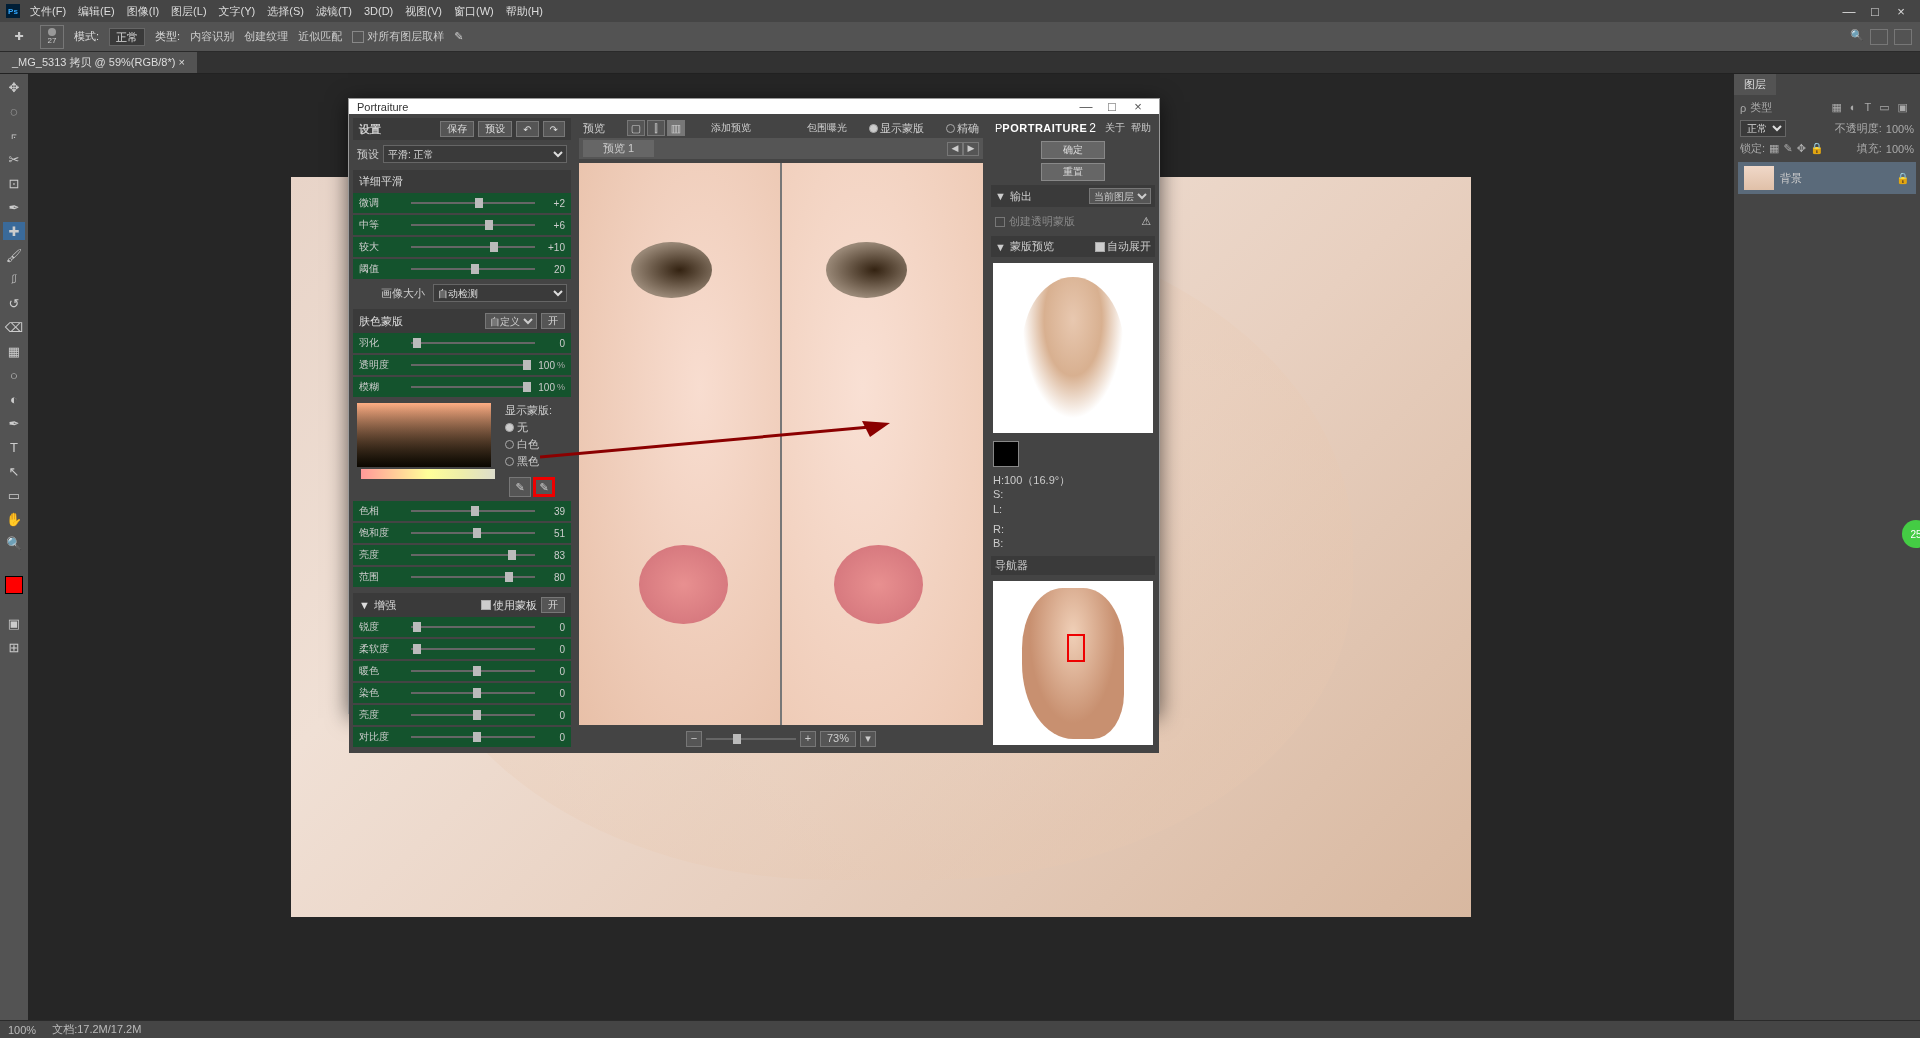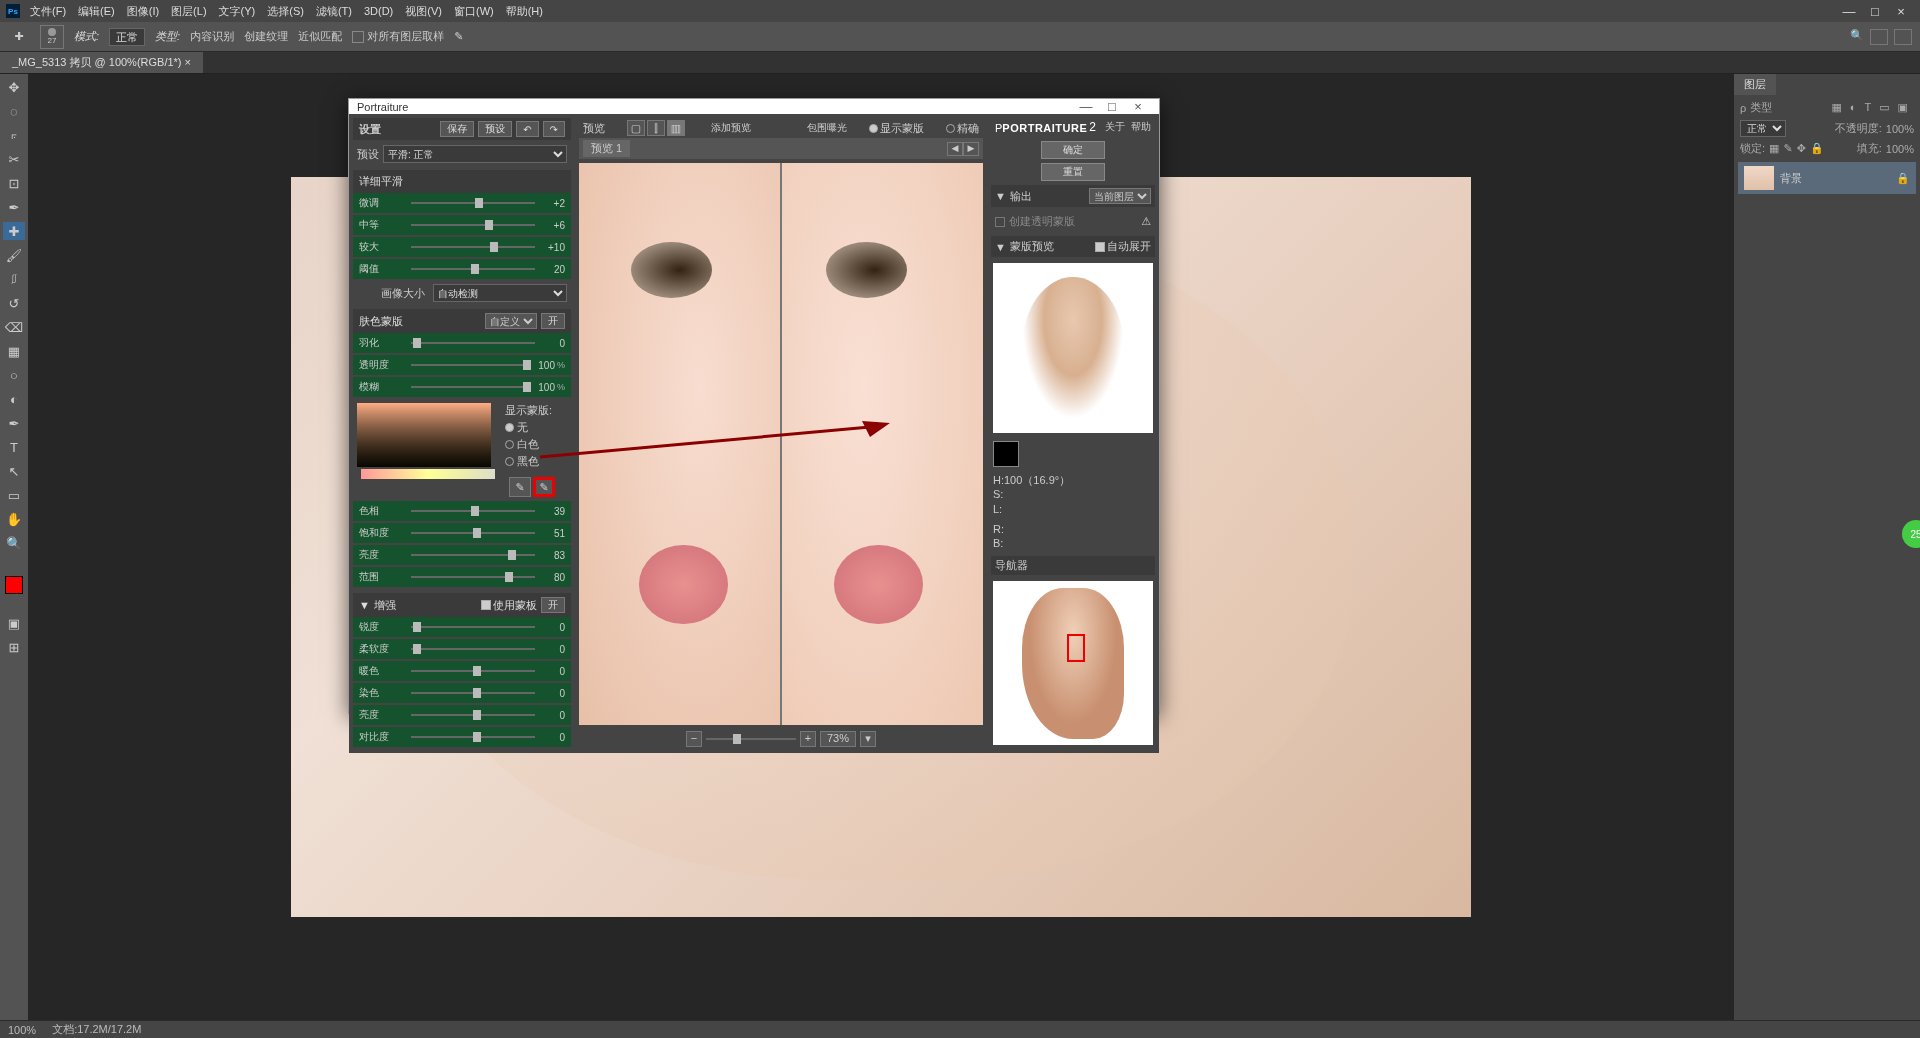--- a/index.html
+++ b/index.html
@@ -8,21 +8,21 @@
 
 .menubar { height: 22px; background: #454545; display: flex; align-items: center; padding: 0 6px; color: #ddd; }
 .menubar .ps-icon { width: 14px; height: 14px; background: #001e36; color: #31a8ff; font-size: 8px; font-weight: bold; display: flex; align-items: center; justify-content: center; margin-right: 10px; }
 .menubar span { margin-right: 12px; cursor: default; }
 .window-controls { margin-left: auto; display: flex; }
 .window-controls div { width: 26px; text-align: center; font-size: 13px; }
 
 
 .optbar { height: 30px; background: #535353; display: flex; align-items: center; padding: 0 8px; gap: 10px; border-bottom: 1px solid #2a2a2a; }
 .optbar .brush-icon { width: 22px; height: 22px; display: flex; align-items: center; justify-content: center; }
-.optbar .opt-label { color: #ddd; font-style: italic; }
+.optbar .opt-label { color: #ddd; }
 .optbar select, .optbar .opt-dropdown { background: #3a3a3a; border: 1px solid #666; color: #ddd; padding: 1px 6px; height: 18px; }
 .optbar .chk { display: inline-block; width: 12px; height: 12px; border: 1px solid #888; margin-right: 3px; vertical-align: middle; }
 .optbar-right { margin-left: auto; display: flex; gap: 6px; }
 .optbar-right .sq { width: 18px; height: 16px; border: 1px solid #777; }
 
 
 .doctab-row { height: 22px; background: #323232; display: flex; border-bottom: 1px solid #222; }
 .doctab { background: #535353; color: #ddd; padding: 3px 12px; display: flex; align-items: center; gap: 6px; }
 
 
@@ -93,39 +93,39 @@
 
 
 .dlg-center { flex:1; display:flex; flex-direction:column; background:#444; padding:4px;}
 .preview-hdr { display:flex; align-items:center; padding:2px 4px; gap:22px;}
 .preview-hdr .lbl{font-size:11px;}
 .preview-hdr .viewbtns{display:flex;gap:2px;}
 .preview-hdr .viewbtns .vb{width:18px;height:16px;background:#555;border:1px solid #777;display:flex;align-items:center;justify-content:center;}
 .preview-hdr .viewbtns .vb.sel{background:#777;}
 .preview-hdr .txtbtn{font-size:10px;color:#ccc;margin-left:4px;}
 .preview-tabs{display:flex;align-items:center;padding:2px 4px;background:#555;}
-.preview-tabs .tab{background:#666;padding:1px 8px;margin-right:14px;}
+.preview-tabs .tab{background:#666;padding:1px 20px;margin-right:14px;}
 .preview-tabs .navbtns{margin-left:auto;display:flex;}
 .preview-tabs .navbtns div{width:16px;height:14px;background:#555;border:1px solid #777;text-align:center;font-size:9px;}
 .preview-pane { flex:1; display:flex; margin:4px 0;}
 .preview-half { flex:1; position:relative; overflow:hidden;}
 .preview-half.l{background:radial-gradient(ellipse at 60% 40%,#f8ddd0,#e8c0a8);}
 .preview-half.r{background:radial-gradient(ellipse at 40% 40%,#f9e0d4,#edc8b2);}
 .lips{position:absolute;left:30%;bottom:18%;width:44%;height:14%;background:radial-gradient(ellipse,#e89090,#d07078);border-radius:50%;}
 .eye{position:absolute;left:26%;top:14%;width:40%;height:10%;background:radial-gradient(ellipse at 60% 50%,#321,#987 70%);border-radius:50%;}
 .preview-divider{width:2px;background:#777;}
 .zoom-row{display:flex;align-items:center;justify-content:center;gap:4px;padding:2px;}
 .zoom-row .zbtn{width:16px;height:16px;background:#555;border:1px solid #777;text-align:center;}
 .zoom-row .zbar{width:90px;height:6px;position:relative;}
 .zoom-row .zbar::before{content:'';position:absolute;left:0;right:0;top:2px;height:2px;background:#666;}
 .zoom-row .zbar .thumb{position:absolute;top:-2px;left:30%;width:8px;height:10px;background:#bbb;}
 
 
 .dlg-right { width:172px; background:#444; padding:4px; display:flex; flex-direction:column; gap:4px;}
-.brand-row{display:flex;align-items:flex-start;padding:2px 4px;}
+.brand-row{display:flex;align-items:flex-end;padding:2px 4px;}
 .brand-row .brand{font-size:13px;color:#fff;}
 .brand-row .brand b{letter-spacing:.5px;}
 .brand-row .ver{font-size:12px;color:#fff;margin-left:2px;}
 .brand-row .link{margin-left:auto;font-size:10px;color:#ccc;}
 .ok-btn{width:64px;height:18px;background:#666;border:1px solid #888;color:#ddd;font-size:10px;align-self:center;}
 .out-section{background:#3a3a3a;padding:3px 4px;display:flex;align-items:center;gap:4px;}
 .out-section select{margin-left:auto;background:#555;border:1px solid #777;color:#ccc;font-size:10px;height:16px;}
 .mask-preview{background:#fff;height:170px;margin:2px;position:relative;}
 .mask-preview .sil{position:absolute;left:18%;top:8%;width:64%;height:84%;background:radial-gradient(ellipse at 50% 30%,#e8c8b0 0%,#d8b090 40%,#fff0 70%);border-radius:50% 50% 40% 40%;}
 .hsl-row{display:flex;gap:6px;padding:2px;flex-direction:column;}
@@ -182,21 +182,21 @@
   <span><span class="chk"></span><span>对所有图层取样</span></span>
   <div>✎</div>
   <div class="optbar-right">
     <div>🔍</div>
     <div class="sq"></div>
     <div class="sq"></div>
   </div>
 </div>
 
 <div class="doctab-row">
-  <div class="doctab">_MG_5313 拷贝 @ 100%(RGB/1*) ×</div>
+  <div class="doctab">_MG_5313 拷贝 @ 59%(RGB/8*) ×</div>
 </div>
 
 <div class="workspace">
 
   <div class="toolbox">
     <div class="tool">✥</div>
     <div class="tool">◌</div>
     <div class="tool">⟔</div>
     <div class="tool">✂</div>
     <div class="tool">⊡</div>

